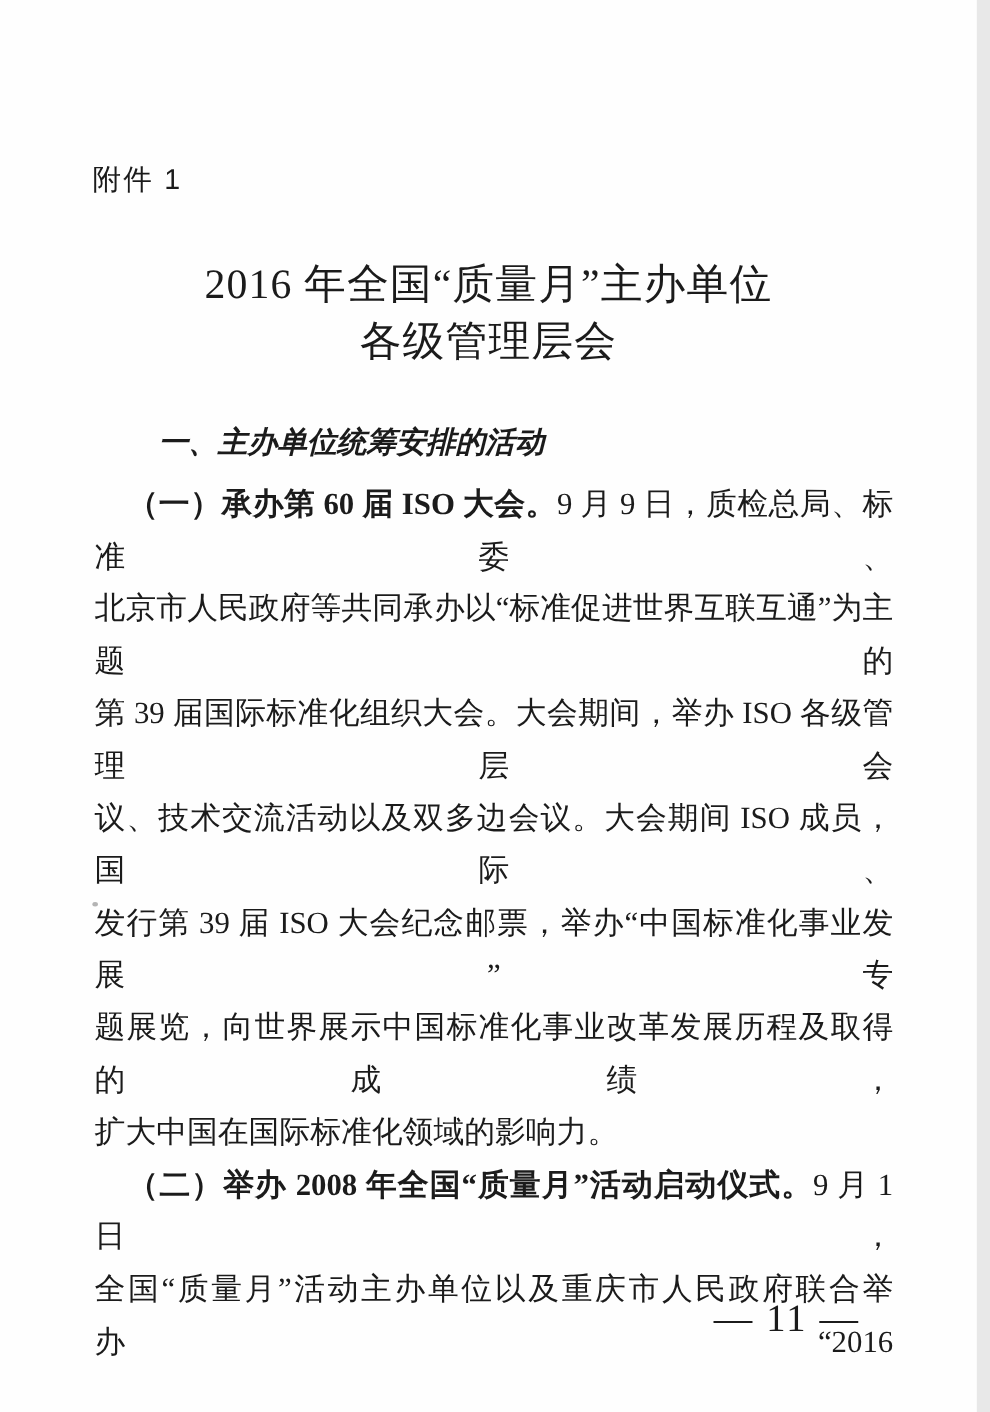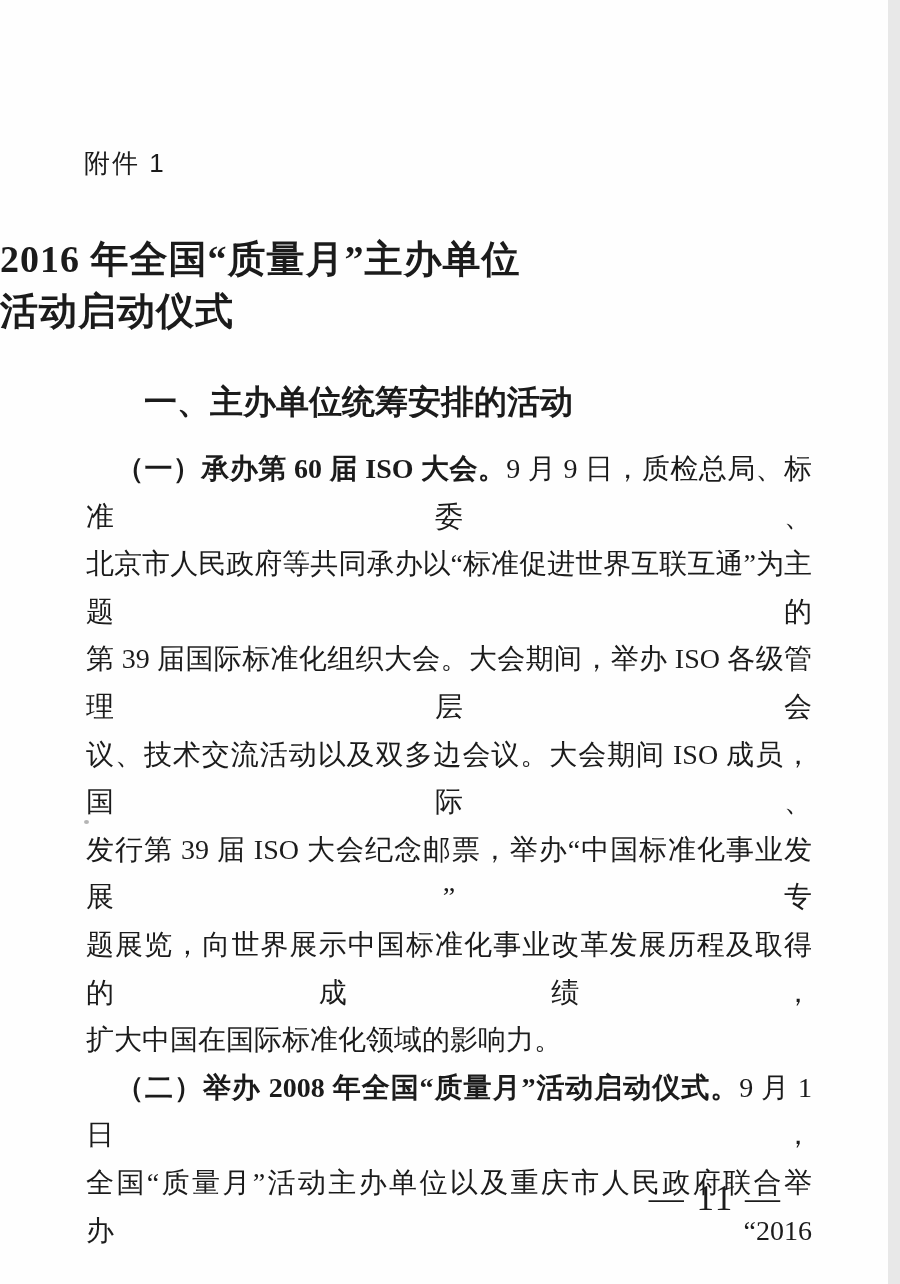--- a/index.html
+++ b/index.html
@@ -18,39 +18,40 @@
     top: 146px;
     font-family: "Liberation Sans", "DejaVu Sans", sans-serif;
     font-size: 26px;
     letter-spacing: 2px;
   }
   .doc-title {
     position: absolute;
     top: 233px;
     left: 0;
     width: 100%;
-    text-align: left;
-    font-weight: 700;
+    text-align: center;
+    font-weight: 400;
     font-size: 38px;
     line-height: 52px;
     letter-spacing: 1px;
   }
   .content {
     position: absolute;
     left: 86px;
     top: 379px;
     width: 726px;
   }
   .section-heading {
     font-family: "Liberation Sans", "DejaVu Sans", sans-serif;
     font-weight: 700;
-    font-size: 33px;
+    font-size: 27px;
     line-height: 46px;
     padding-left: 58px;
-    margin-bottom: 20px;
+    margin-bottom: 10px;
+    font-style: italic;
   }
   .body-text { font-size: 28px; }
   .line {
     line-height: 47.6px;
     text-align: justify;
     text-align-last: justify;
   }
   .line-first { text-indent: 30px; }
   .lead { font-weight: 700; }
   .line-last { text-align-last: left; }
@@ -76,21 +77,21 @@
 </style>
 </head>
 <body>
 
 <div class="page">
 
   <div class="attachment-label">附件 1</div>
 
   <div class="doc-title">
     <div>2016 年全国“质量月”主办单位</div>
-    <div>活动启动仪式</div>
+    <div>各级管理层会</div>
   </div>
 
   <div class="content">
     <div class="section-heading">一、主办单位统筹安排的活动</div>
 
     <div class="body-text">
 
       <div class="para">
         <div class="line line-first"><span class="lead">（一）承办第 60 届 ISO 大会。</span><span>9 月 9 日，质检总局、标准委、</span></div>
         <div>

